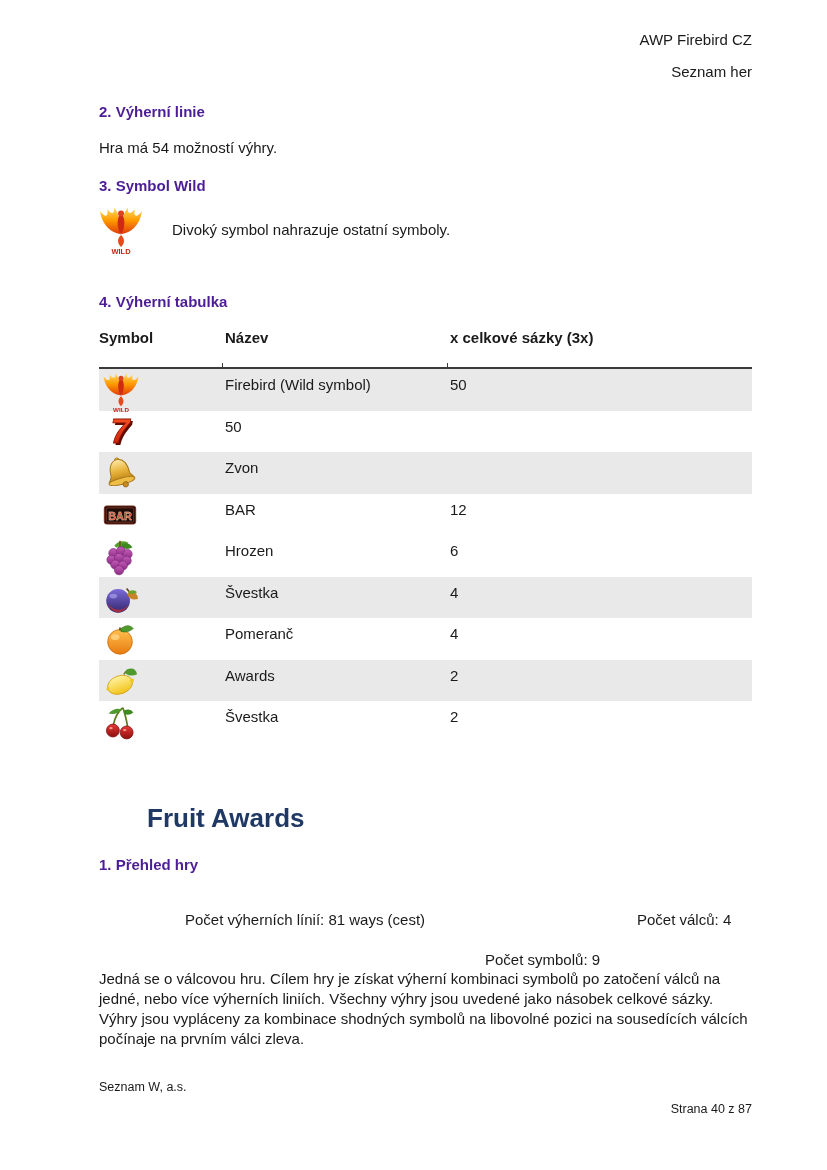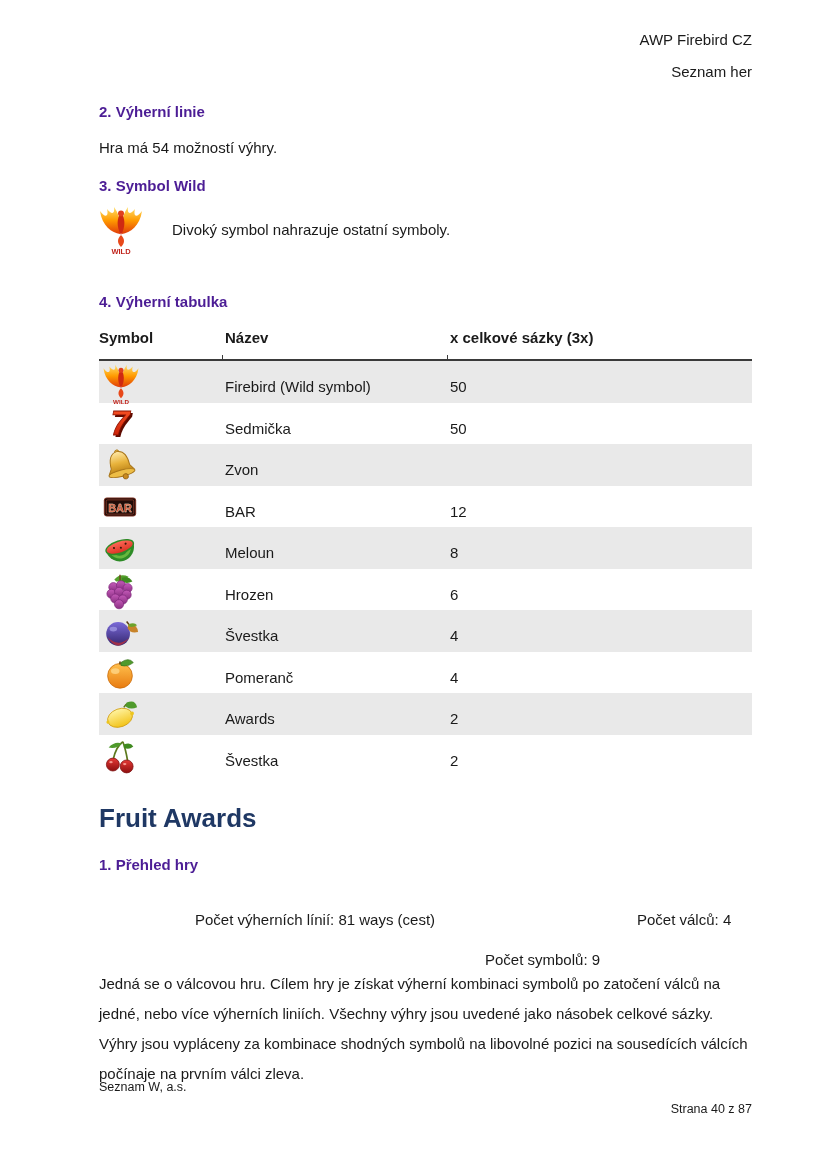--- a/index.html
+++ b/index.html
@@ -4,48 +4,48 @@
 <style>
   * { margin:0; padding:0; box-sizing:border-box; }
   html,body { background:#ffffff; }
   body {
     width:827px; height:1170px; position:relative; overflow:hidden;
     font-family:"Liberation Sans", sans-serif; color:#1a1a1a; font-size:15px;
   }
   .abs { position:absolute; }
   .hdr { right:75px; text-align:right; font-size:15px; color:#1a1a1a; }
   .h-navy { color:#4c1d95; font-weight:bold; font-size:15px; }
-  .h1-navy { color:#1f3864; font-weight:bold; font-size:26px; }
+  .h1-navy { color:#1f3864; font-weight:bold; font-size:26px;margin-left:48px; }
   .body-txt { font-size:15px; color:#1a1a1a; }
 
   
   .wild-icon { left:97px; top:204px; width:48px; height:52px; }
   .wild-text { left:172px; top:221px; }
 
   
   .ptable { left:99px; top:329px; width:653px; }
   .thead {
     display:grid; grid-template-columns:126px 225px 1fr;
-    font-weight:bold; padding-bottom:13px; border-bottom:2.5px solid #3a3a3a;
+    font-weight:bold; padding-bottom:21px; border-bottom:2.5px solid #3a3a3a;
     position:relative;
   }
   .tick { position:absolute; bottom:-1px; width:1px; height:5px; background:#3a3a3a; }
   .tick.t1 { left:123px; } .tick.t2 { left:348px; }
   .trow { display:grid; grid-template-columns:126px 225px 1fr; height:41.5px; }
   .trow.odd { background:#e9e9e9; }
   .symcell { padding:1px 0 0 2px; overflow:visible; }
   .symcell svg { display:block; }
-  .namecell, .valcell { padding-top:17px; }
+  .namecell, .valcell { padding-top:7px; }
 
   
-  .stat1 { left:195px; top:911px; }
+  .stat1 { left:185px; top:911px; }
   .stat2 { left:485px; top:911px;margin-top:40px; }
   .stat3 { left:637px; top:911px; }
 
-  .para { left:99px; top:969px; width:656px; line-height:30px; }
+  .para { left:99px; top:969px; width:656px; line-height:20px; }
 
   .foot { font-size:12.5px; color:#1a1a1a; }
 
   svg text { font-family:"Liberation Sans", sans-serif; }
 </style>
 </head>
 <body>
 
 <svg width="0" height="0" style="position:absolute" aria-hidden="true">
   <defs>
@@ -133,21 +133,20 @@
     <div class="valcell">50</div>
   </div>
 
   <div class="trow">
     <div class="symcell">
       <svg width="38" height="40" viewBox="0 0 40 40">
         <text x="22" y="34" text-anchor="middle" font-family="Liberation Serif, serif" font-size="36" font-weight="bold" font-style="italic" fill="#5e0b00">7</text>
         <text x="20" y="32" text-anchor="middle" font-family="Liberation Serif, serif" font-size="36" font-weight="bold" font-style="italic" fill="url(#gRed7)" stroke="#8a1200" stroke-width="0.8">7</text>
       </svg>
     </div>
-    <div class="namecell">Sedmička</div>
     <div class="valcell">50</div>
   </div>
 
   <div class="trow odd">
     <div class="symcell">
       <svg width="38" height="40" viewBox="0 0 40 40">
         <g transform="rotate(-14 20 20)">
           <circle cx="20" cy="6" r="2.3" fill="#e8b33c" stroke="#a8751a" stroke-width="0.8"></circle>
           <path d="M20,5.5 C11,6 10,15 10,22 L6.5,27.5 L33.5,27.5 L30,22 C30,15 29,6 20,5.5 Z" fill="url(#gGold)" stroke="#a8751a" stroke-width="1"></path>
           <ellipse cx="20" cy="28.8" rx="14" ry="3.4" fill="#edbd45" stroke="#a8751a" stroke-width="1"></ellipse>
@@ -163,37 +162,20 @@
       <svg width="38" height="40" viewBox="0 0 40 40">
         <rect x="3.5" y="10.5" width="33" height="19" rx="2.5" fill="#200b08" stroke="#7a2c1c" stroke-width="1"></rect>
         <rect x="5.5" y="12.5" width="29" height="15" rx="1.5" fill="none" stroke="#93402c" stroke-width="0.8"></rect>
         <text x="20" y="24.8" text-anchor="middle" font-size="11.5" font-weight="bold" fill="#d14a2e" stroke="#f5e7c9" stroke-width="0.35">BAR</text>
       </svg>
     </div>
     <div class="namecell">BAR</div>
     <div class="valcell">12</div>
   </div>
 
-  <div class="trow odd">
-    <div class="symcell">
-      <svg width="38" height="40" viewBox="0 0 40 40">
-        <g transform="rotate(-18 20 20)">
-          <path d="M5,19 A15,15 0 0 0 35,19 Z" fill="#2e8b27"></path>
-          <path d="M8,19 A12,12 0 0 0 32,19 Z" fill="#66b83e"></path>
-          <path d="M11,19 A9,9 0 0 0 29,19 Z" fill="#2e8b27"></path>
-          <ellipse cx="20" cy="19" rx="15" ry="6.5" fill="url(#gMelonRed)" stroke="#2e8b27" stroke-width="1.5"></ellipse>
-          <circle cx="14" cy="18" r="1.1" fill="#3a1708"></circle>
-          <circle cx="21" cy="20" r="1.1" fill="#3a1708"></circle>
-          <circle cx="27" cy="17.5" r="1.1" fill="#3a1708"></circle>
-        </g>
-      </svg>
-    </div>
-    <div class="namecell">Meloun</div>
-    <div class="valcell">8</div>
-  </div>
 
   <div class="trow">
     <div class="symcell">
       <svg width="38" height="40" viewBox="0 0 40 40">
         <path d="M14,9 Q20,2 29,6 Q25,12 16,11 Z" fill="#55a02c"></path>
         <path d="M22,7 Q30,5 33,11 Q27,14 22,11 Z" fill="#3f8a20"></path>
         <line x1="20" y1="4" x2="20" y2="10" stroke="#6b4a17" stroke-width="1.5"></line>
         <g fill="url(#gGrape)" stroke="#7c2578" stroke-width="0.7">
           <circle cx="13" cy="17" r="4.8"></circle>
             <circle cx="21" cy="15" r="4.8"></circle>

